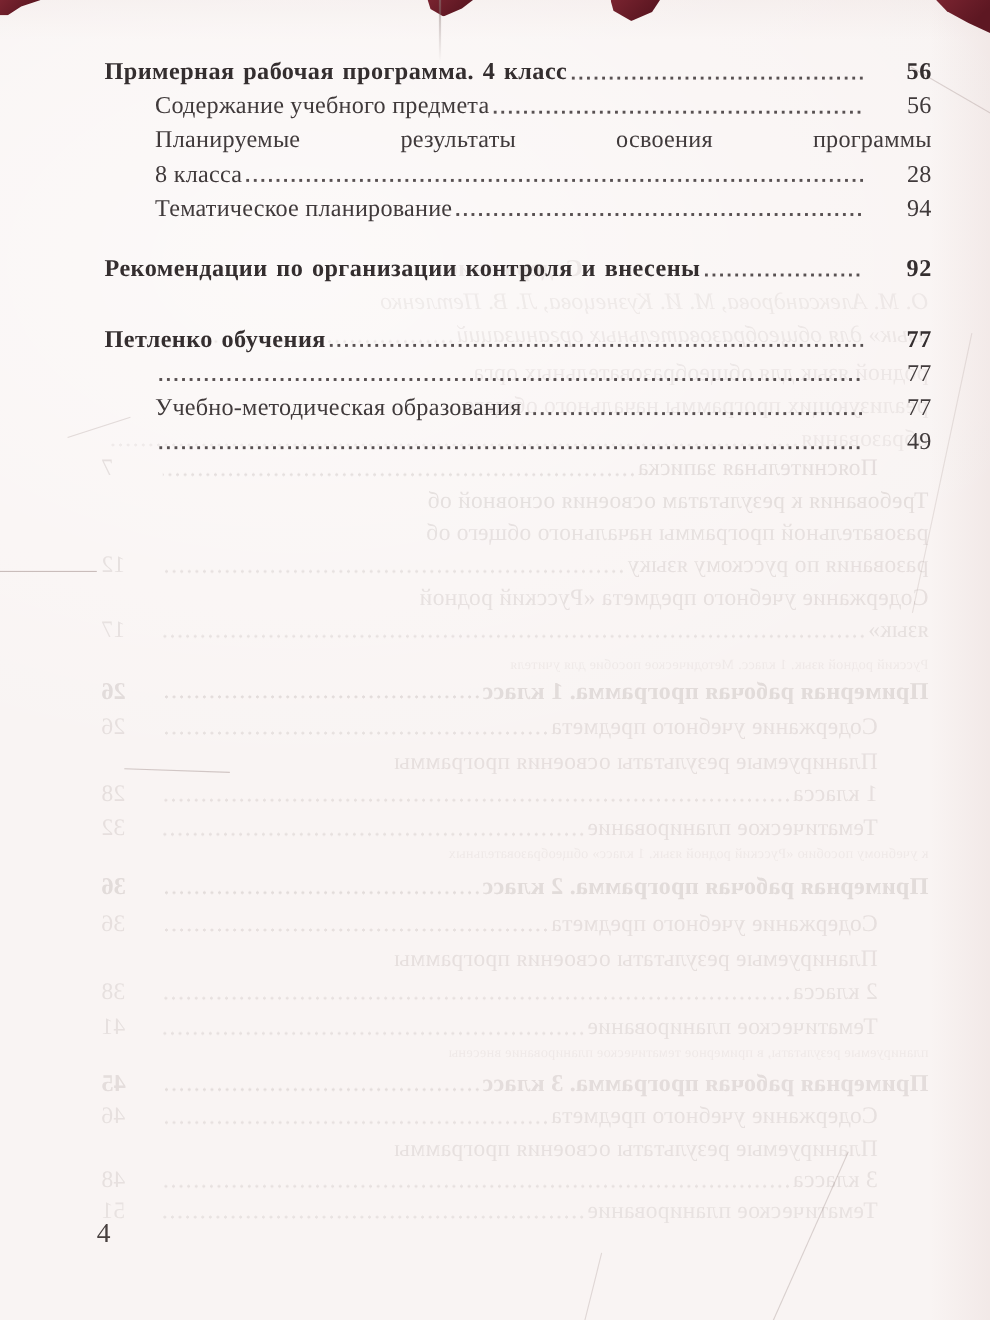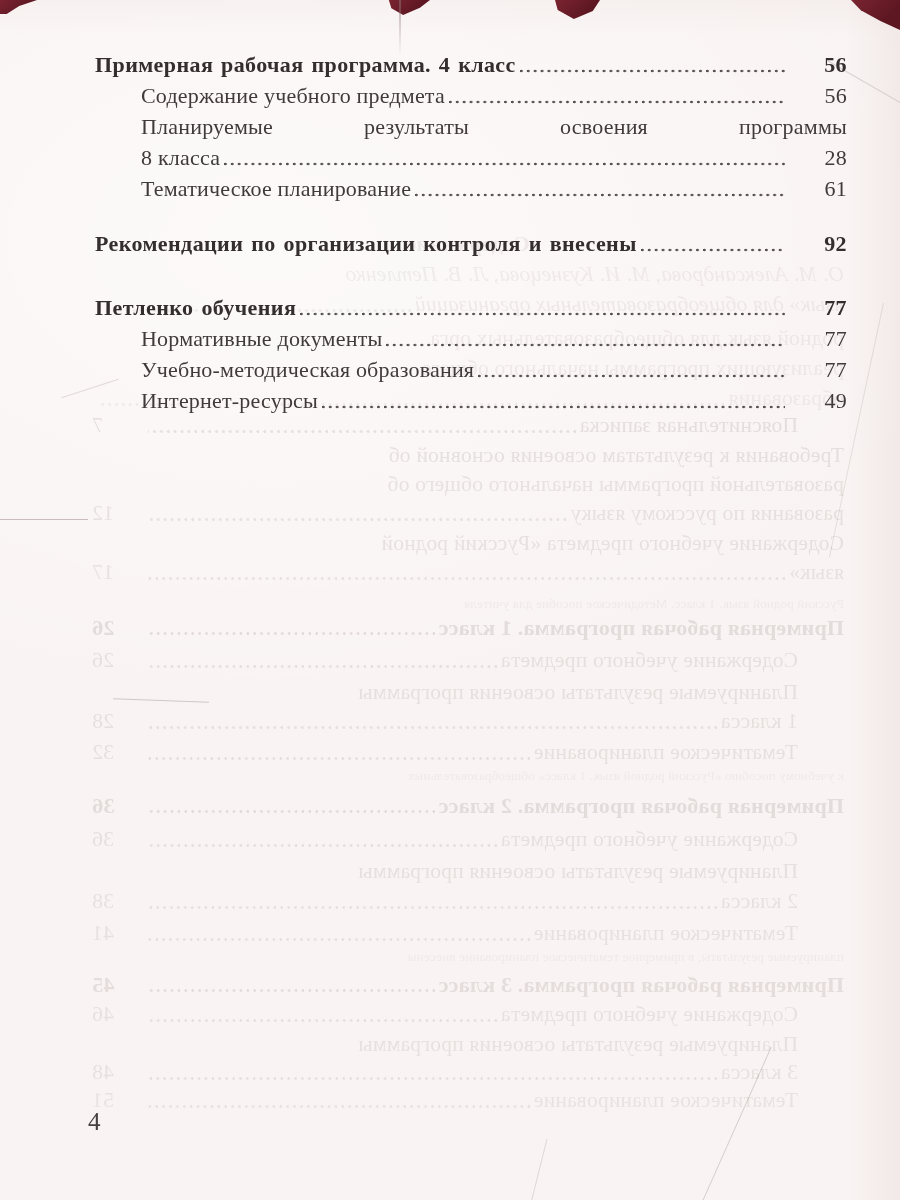--- a/index.html
+++ b/index.html
@@ -256,47 +256,45 @@
         <span class="label">Планируемые результаты освоения программы</span>
       </div>
       <div class="toc-entry indent">
         <span class="label">8 класса</span>
         <span class="dots"></span>
         <span class="pagenum">28</span>
       </div>
       <div class="toc-entry indent">
         <span class="label">Тематическое планирование</span>
         <span class="dots"></span>
-        <span class="pagenum">61</span>
+        <span class="pagenum">94</span>
       </div>
     </div>
     <div class="toc-section gap-b">
       <div class="toc-entry bold">
         <span class="label">Рекомендации по организации контроля и внесены</span>
         <span class="dots"></span>
         <span class="pagenum">92</span>
       </div>
     </div>
     <div class="toc-section gap-c">
       <div class="toc-entry bold">
         <span class="label">Петленко обучения</span>
         <span class="dots"></span>
         <span class="pagenum">77</span>
       </div>
       <div class="toc-entry indent">
-        <span class="label">Нормативные документы</span>
         <span class="dots"></span>
         <span class="pagenum">77</span>
       </div>
       <div class="toc-entry indent">
         <span class="label">Учебно-методическая образования</span>
         <span class="dots"></span>
         <span class="pagenum">77</span>
       </div>
       <div class="toc-entry indent">
-        <span class="label">Интернет-ресурсы</span>
         <span class="dots"></span>
         <span class="pagenum">49</span>
       </div>
     </div>
   </div>
 
 <div class="folio">4</div>
 
 </body></html>

